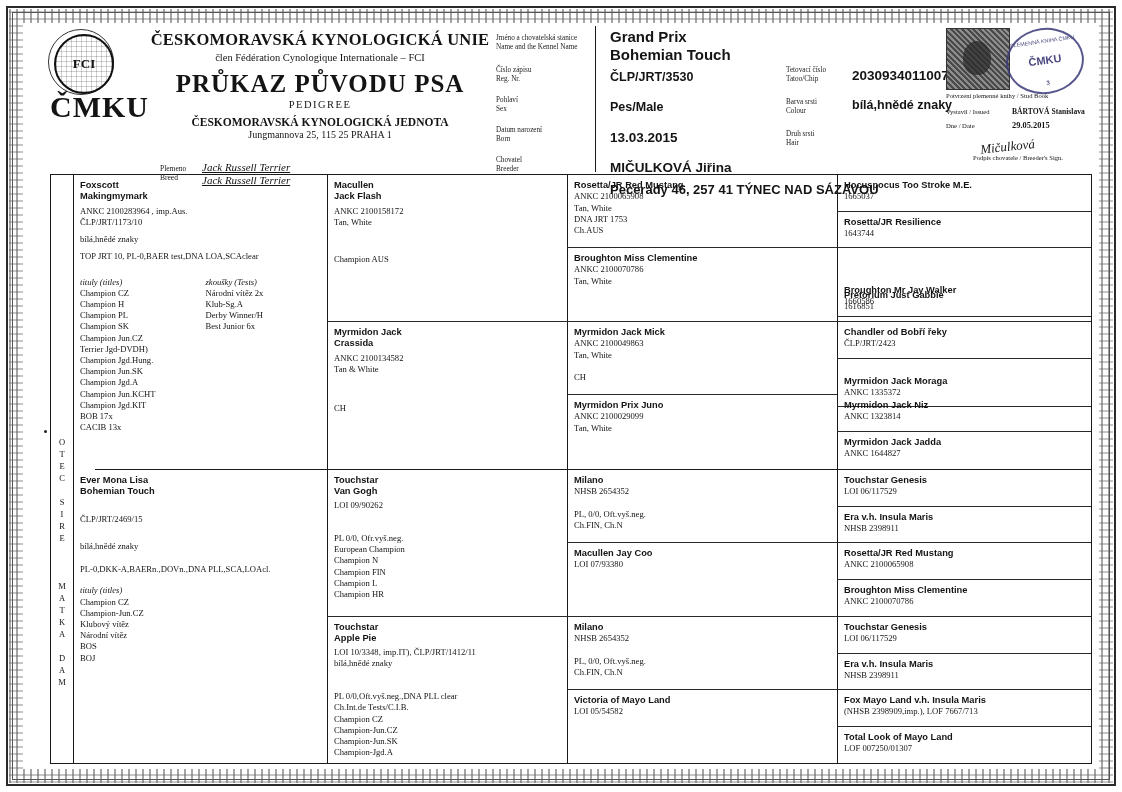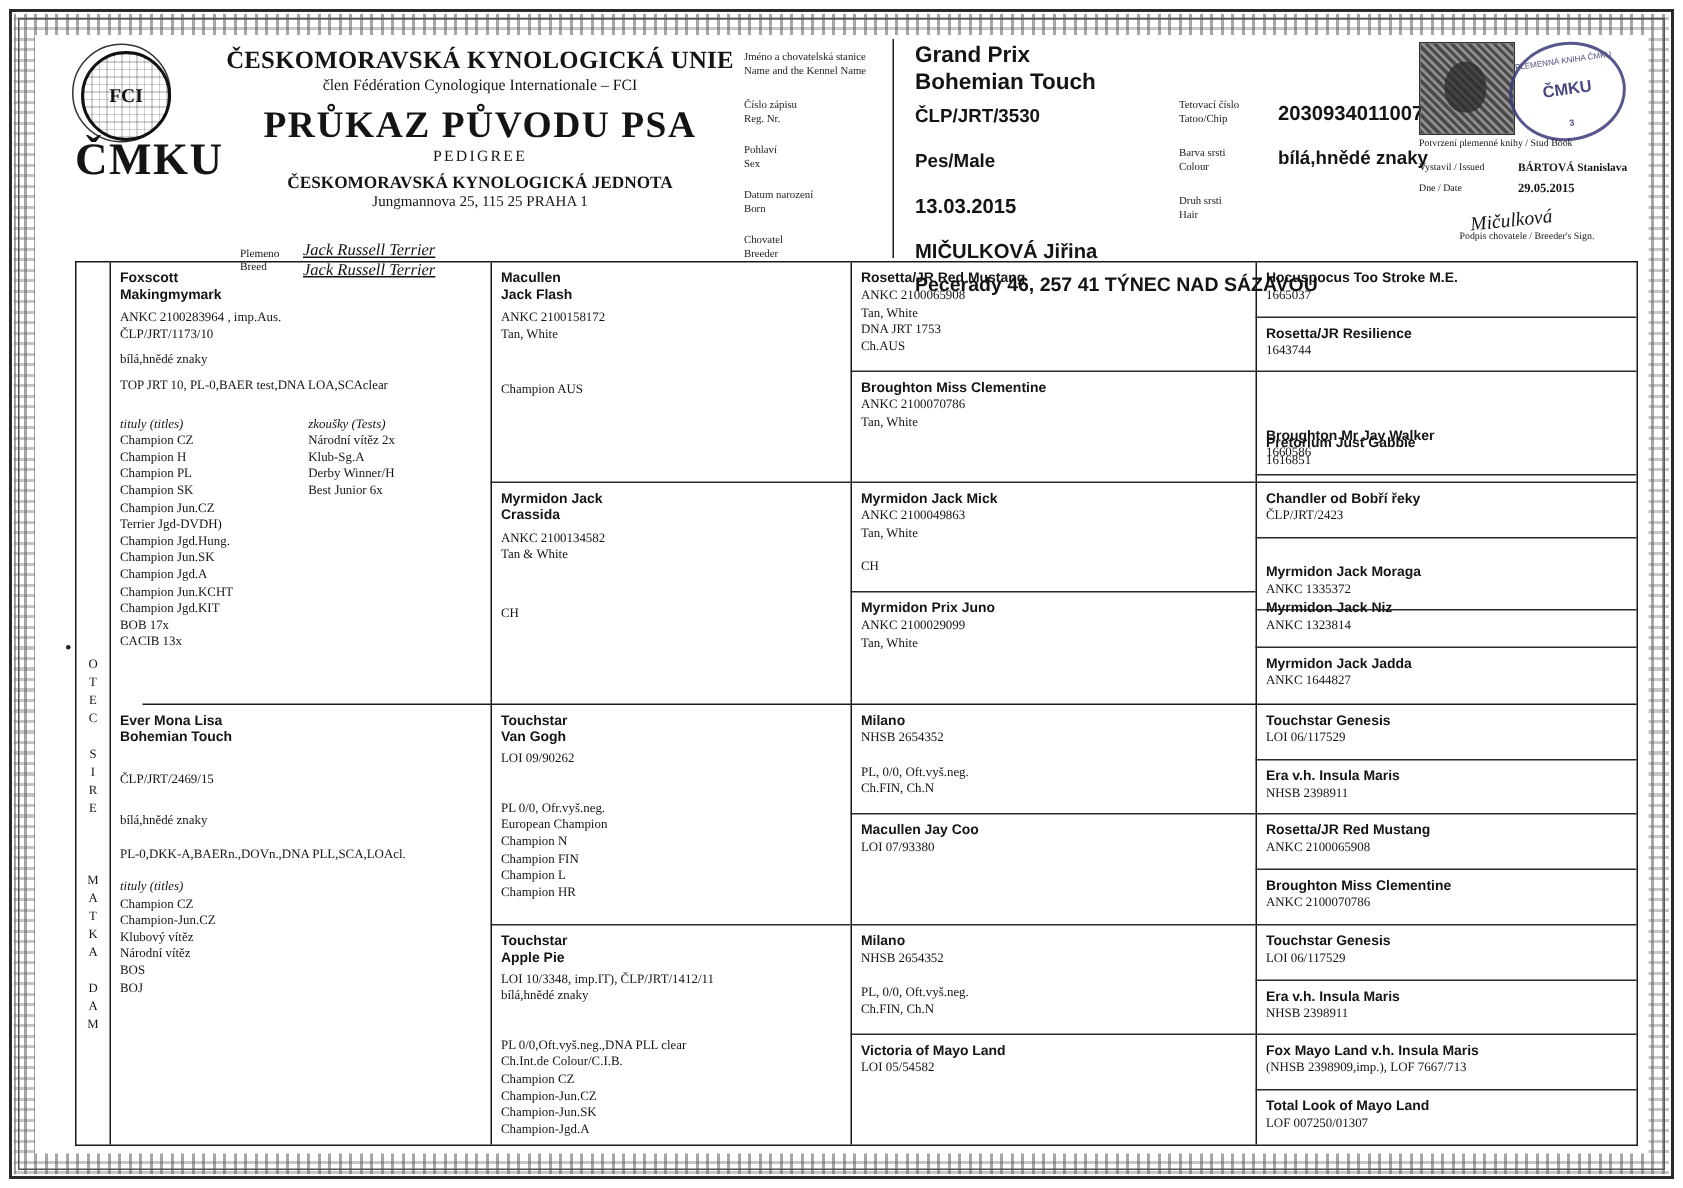--- a/index.html
+++ b/index.html
@@ -380,21 +380,21 @@
           <div class="tx">Champion FIN</div>
           <div class="tx">Champion L</div>
           <div class="tx">Champion HR</div>
         </div>
         <div class="cell" style="left:254px;width:240px;top:442px;height:146px;">
           <div class="nm">Touchstar</div>
           <div class="nm">Apple Pie</div>
           <div class="tx" style="margin-top:2px;">LOI 10/3348, imp.IT), ČLP/JRT/1412/11</div>
           <div class="tx">bílá,hnědé znaky</div>
           <div class="tx" style="margin-top:22px;">PL 0/0,Oft.vyš.neg.,DNA PLL clear</div>
-          <div class="tx">Ch.Int.de Colour/C.I.B.</div>
+          <div class="tx">Ch.Int.de Tests/C.I.B.</div>
           <div class="tx">Champion CZ</div>
           <div class="tx">Champion-Jun.CZ</div>
           <div class="tx">Champion-Jun.SK</div>
           <div class="tx">Champion-Jgd.A</div>
         </div>
 
         <div class="cell bb" style="left:494px;width:270px;top:295px;height:73px;">
           <div class="nm">Milano</div>
           <div class="tx">NHSB 2654352</div>
           <div class="tx" style="margin-top:11px;">PL, 0/0, Oft.vyš.neg.</div>

